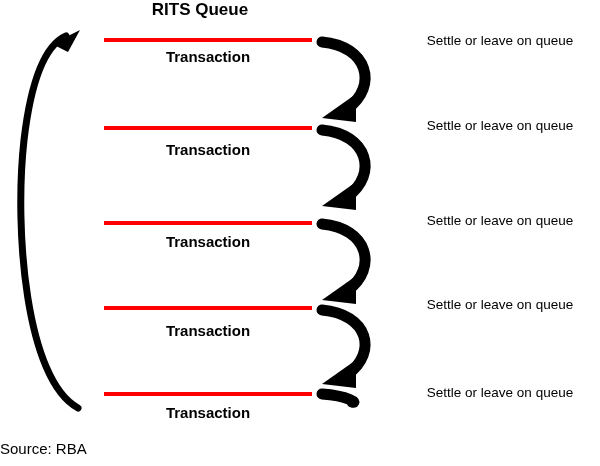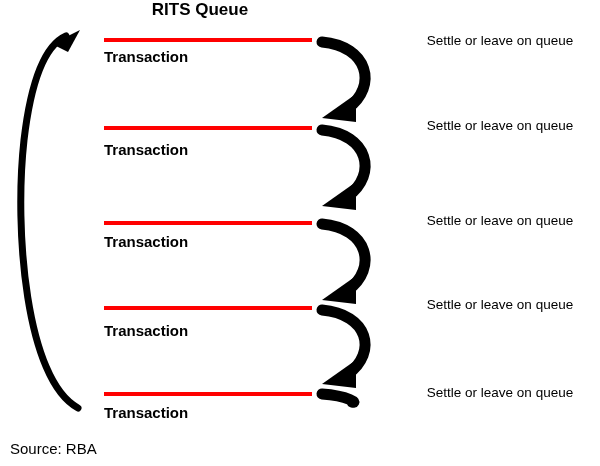--- a/index.html
+++ b/index.html
@@ -33,36 +33,36 @@
     position: absolute;
     left: 104px;
     width: 208px;
     height: 4px;
     background: #ff0000;
   }
   .txn-label {
     position: absolute;
     left: 104px;
     width: 208px;
-    text-align: left;
+    text-align: center;
     font-size: 15px;
     font-weight: bold;
     line-height: 18px;
   }
   .settle-label {
     position: absolute;
     left: 400px;
     width: 200px;
     font-size: 13.5px;
     line-height: 16px;
     text-align: center;
   }
   .source {
     position: absolute;
-    left: 10px;
+    left: 0;
     bottom: 8px;
     font-size: 15px;
     line-height: 18px;
   }
   svg.arrows {
     position: absolute;
     left: 0;
     top: 0;
     width: 600px;
     height: 466px;

